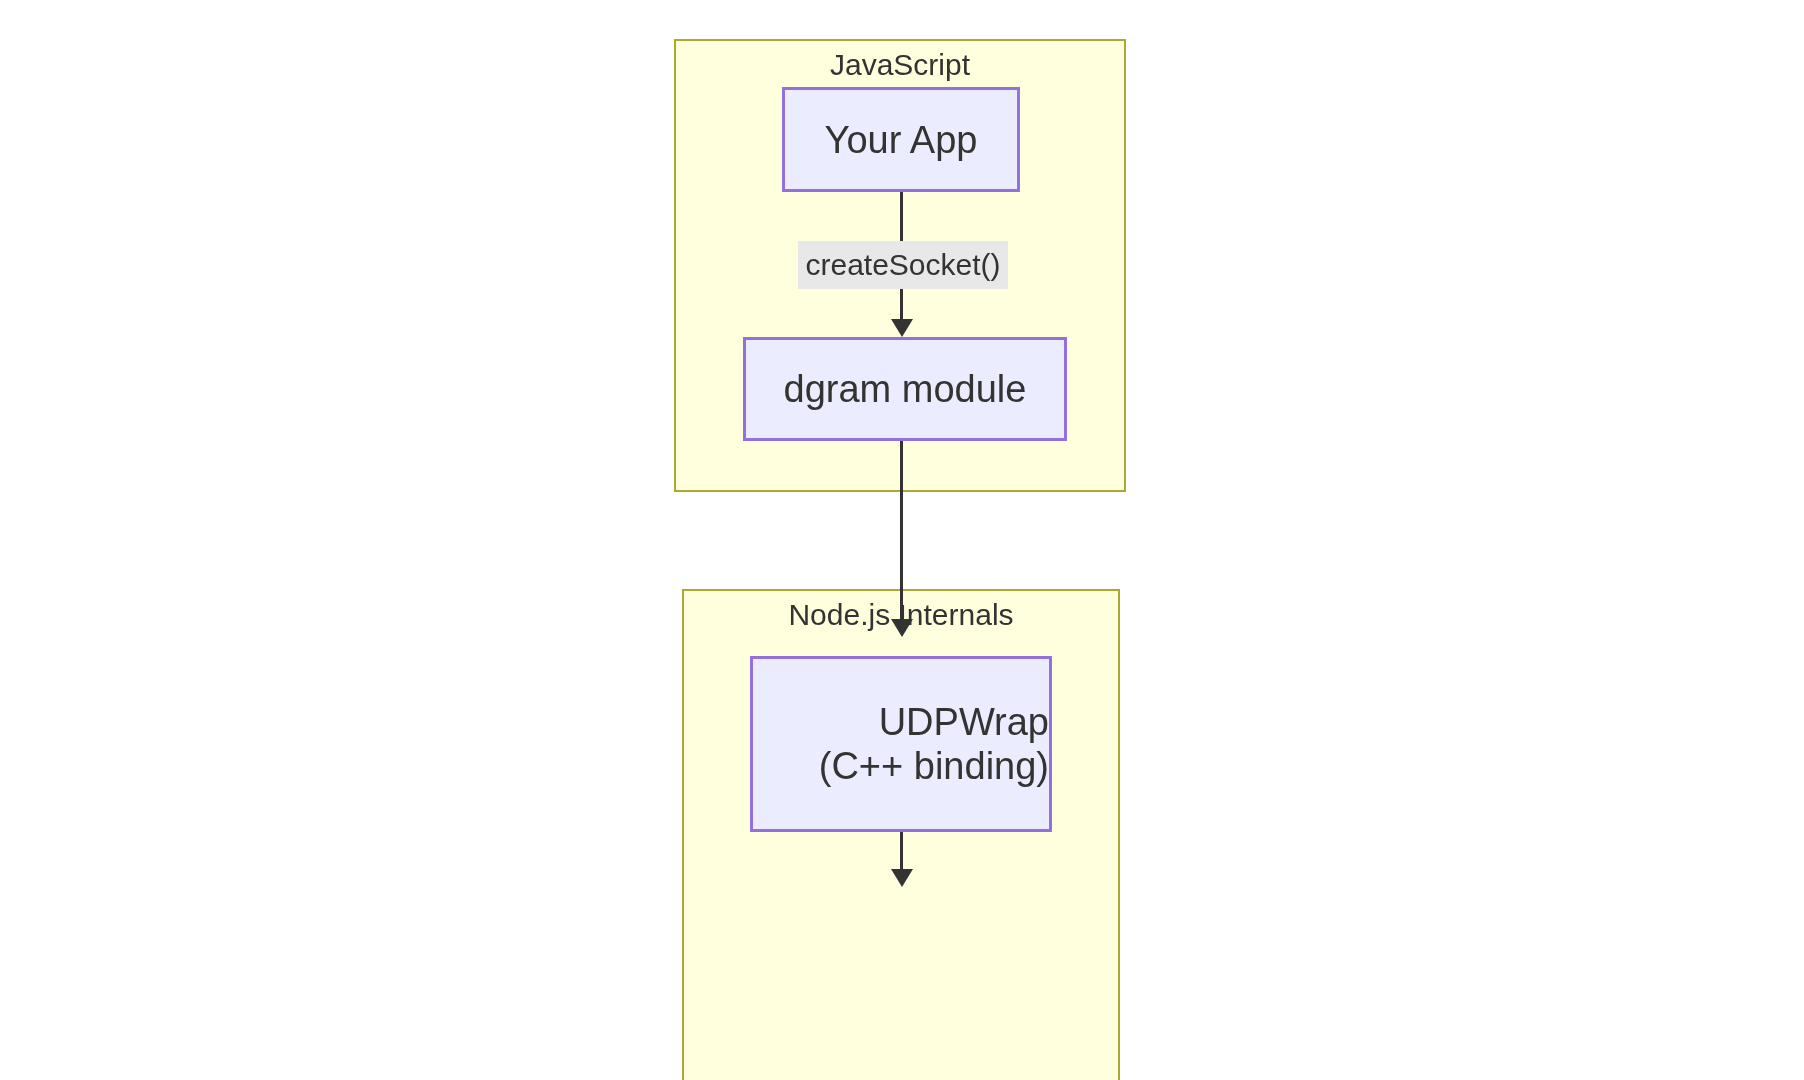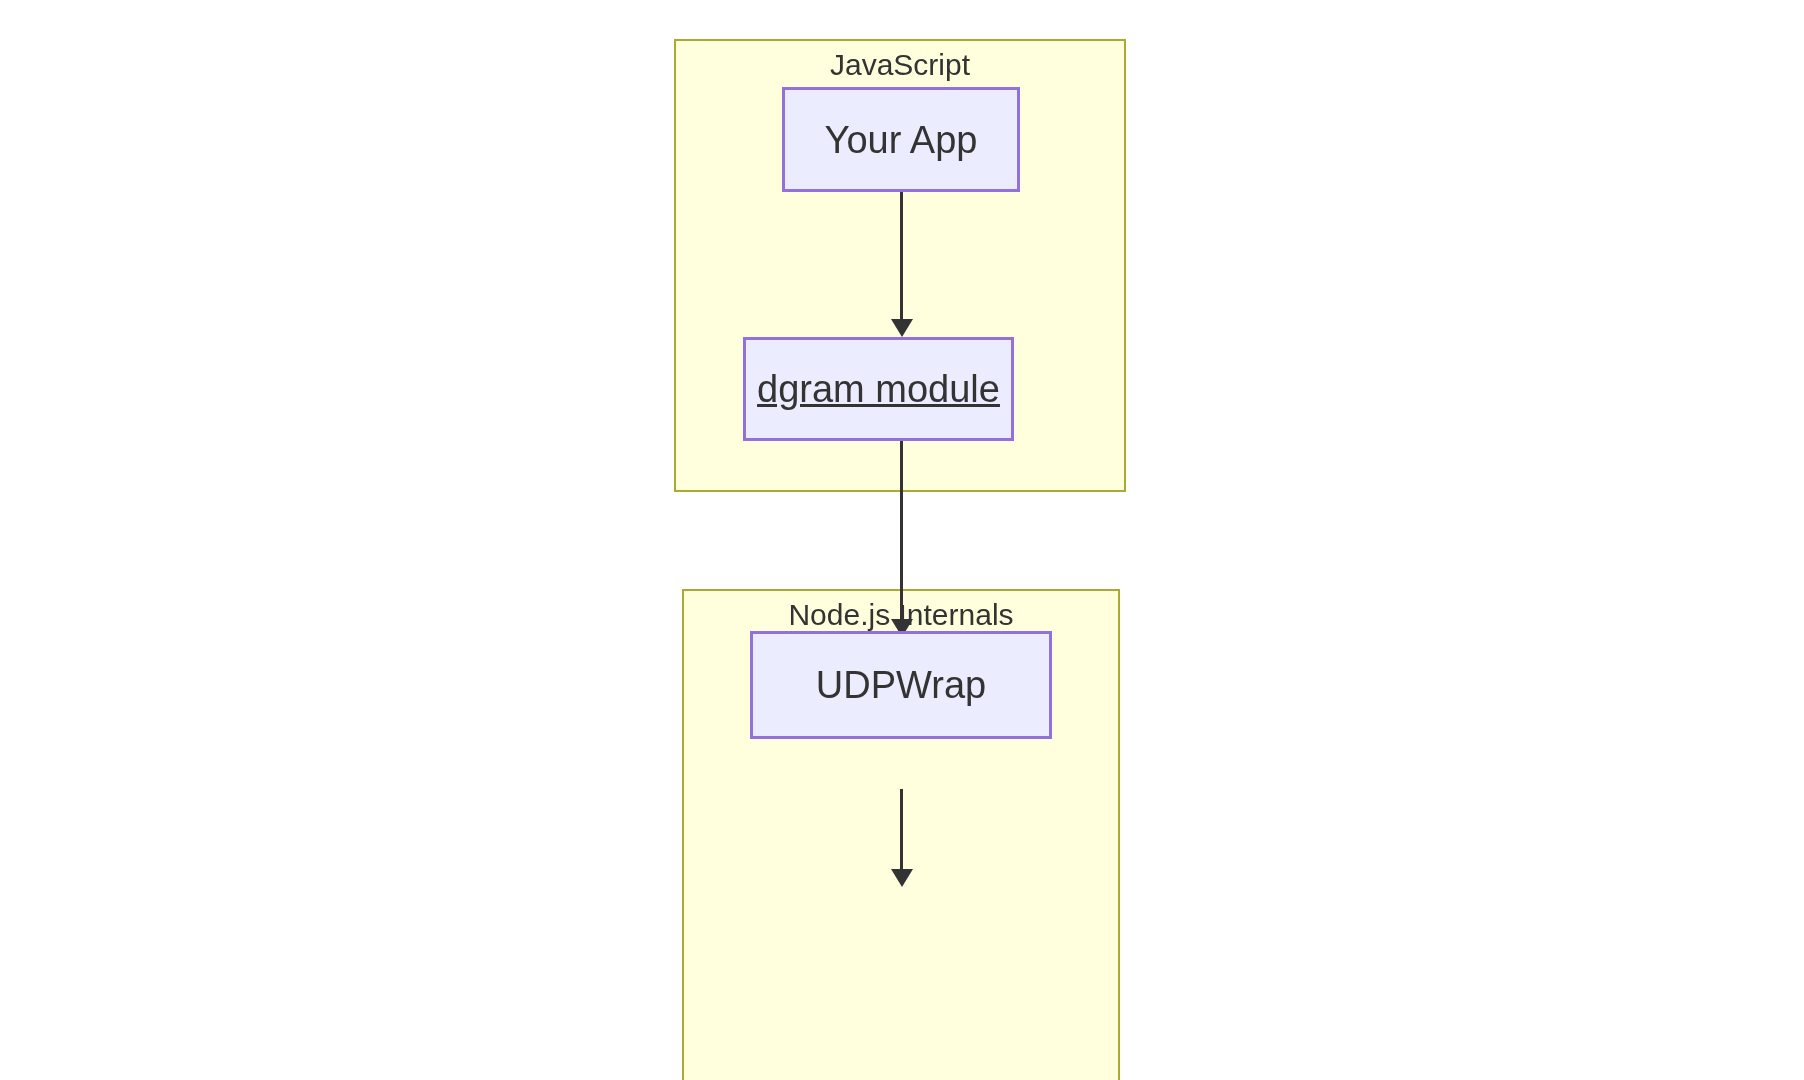--- a/index.html
+++ b/index.html
@@ -45,22 +45,22 @@
     display:flex;
     flex-direction:column;
     align-items:center;
     justify-content:center;
     font-size:38px;
     line-height:44px;
     color:var(--text);
     text-align:center;
   }
   #node-your-app{left:782px;top:63px;width:238px;height:105px;}
-  #node-dgram{left:743px;top:313px;width:271px;height:104px;text-decoration:underline;}
-  #node-udpwrap{left:750px;top:607px;width:302px;height:108px;}
+  #node-dgram{left:743px;top:313px;width:324px;height:104px;}
+  #node-udpwrap{left:750px;top:632px;width:302px;height:176px;align-items:flex-end;}
   #node-libuv{left:766px;top:863px;width:272px;height:152px;}
 
   .edge-line{
     position:absolute;
     left:900px;
     width:3px;
     background:var(--edge);
   }
   #edge1-line{top:168px;height:127px;}
   #edge2-line{top:417px;height:178px;}
@@ -106,27 +106,29 @@
 
   <div class="edge-line" id="edge1-line"></div>
   <div class="arrowhead" id="edge1-head"></div>
 
   <div class="edge-line" id="edge2-line"></div>
   <div class="arrowhead" id="edge2-head"></div>
 
   <div class="edge-line" id="edge3-line"></div>
   <div class="arrowhead" id="edge3-head"></div>
 
+  <div class="edge-label">createSocket()</div>
 
   <div class="node" id="node-your-app">
     <span>Your App</span>
   </div>
 
   <div class="node" id="node-dgram">
     <span>dgram module</span>
   </div>
 
   <div class="node" id="node-udpwrap">
     <span>UDPWrap</span>
+    <span>(C++ binding)</span>
   </div>
 
 
 </div>
 
 </body></html>

